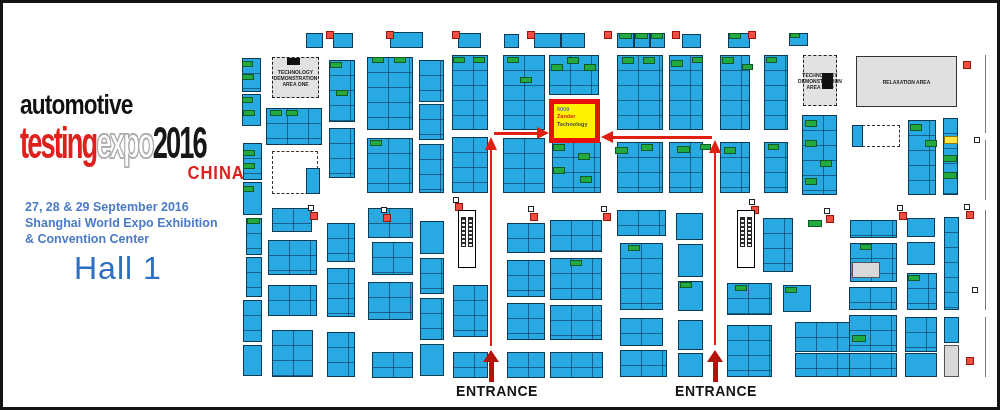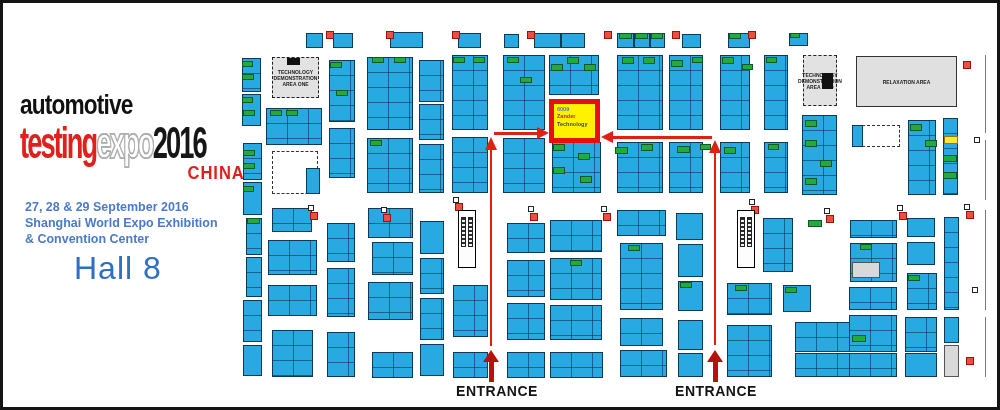--- a/index.html
+++ b/index.html
@@ -77,21 +77,21 @@
   <div class="logo-line1">automotive</div>
   <div class="logo-line2"><span class="w-testing">testing</span><span class="w-expo">expo</span><span class="w-year">2016</span></div>
   <div class="logo-china">CHINA</div>
 </div>
 
 <div id="event-dates">
   <div>27, 28 &amp; 29 September 2016</div>
   <div>Shanghai World Expo Exhibition</div>
   <div>&amp; Convention Center</div>
 </div>
-<div id="hall-label">Hall 8</div>
+<div id="hall-label">Hall 1</div>
 
 <div id="plan" style="position:absolute;inset:0;">
 
   <div class="area area-dashed" style="left:272px;top:57px;width:47px;height:41px;">
     <div class="area-label">TECHNOLOGY DEMONSTRATION AREA ONE</div>
   </div>
   <div class="blackbox" style="left:287px;top:58px;width:13px;height:7px;"></div>
 
   <div class="area area-dashed" style="left:803px;top:55px;width:34px;height:51px;">
     <div class="area-label">TECHNOLOGY DEMONSTRATION AREA TWO</div>

